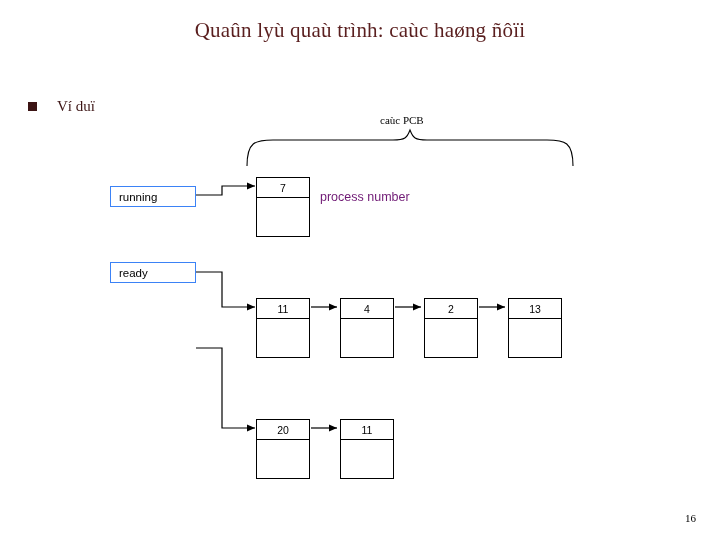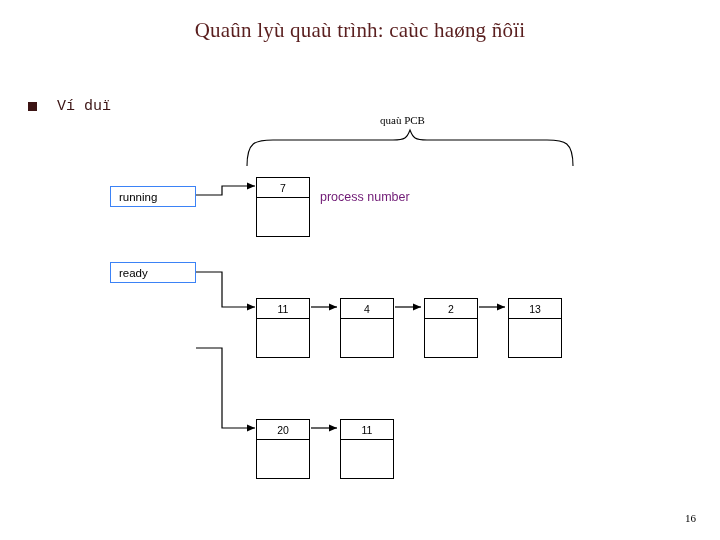--- a/index.html
+++ b/index.html
@@ -42,21 +42,21 @@
     align-items: center;
   }
   .bullet-marker {
     width: 9px;
     height: 9px;
     background: #3c1414;
     display: inline-block;
     margin-right: 20px;
   }
   .bullet-text {
-    font-family: Liberation Mono, monospace;
+    font-family: Liberation Serif, serif;
     font-size: 15px;
     color: #3c1414;
   }
   
   .pcb-caption {
     position: absolute;
     left: 380px;
     top: 114px;
     font-family: "Liberation Serif", serif;
     font-size: 11px;
@@ -134,21 +134,21 @@
 
 <div class="slide">
 
   <div class="title">Quaûn lyù quaù trình: caùc haøng ñôïi</div>
 
   <div class="bullet-row">
     <span class="bullet-marker"></span>
     <span class="bullet-text">Ví duï</span>
   </div>
 
-  <div class="pcb-caption">quaù PCB</div>
+  <div class="pcb-caption">caùc PCB</div>
 
   <svg class="brace" viewBox="0 0 330 40" preserveAspectRatio="none">
     <path d="M2,38 C2,14 10,12 28,12 L148,12 C160,12 162,10 165,2 C168,10 170,12 182,12 L302,12 C320,12 328,14 328,38" fill="none" stroke="#000000" stroke-width="1.1"></path>
   </svg>
 
   <svg class="conn" viewBox="0 0 720 540">
     <defs>
       <marker id="arrow" markerWidth="8" markerHeight="8" refX="7" refY="3" orient="auto" markerUnits="strokeWidth">
         <path d="M0,0 L7,3 L0,6 z" fill="#000000"></path>
       </marker>

